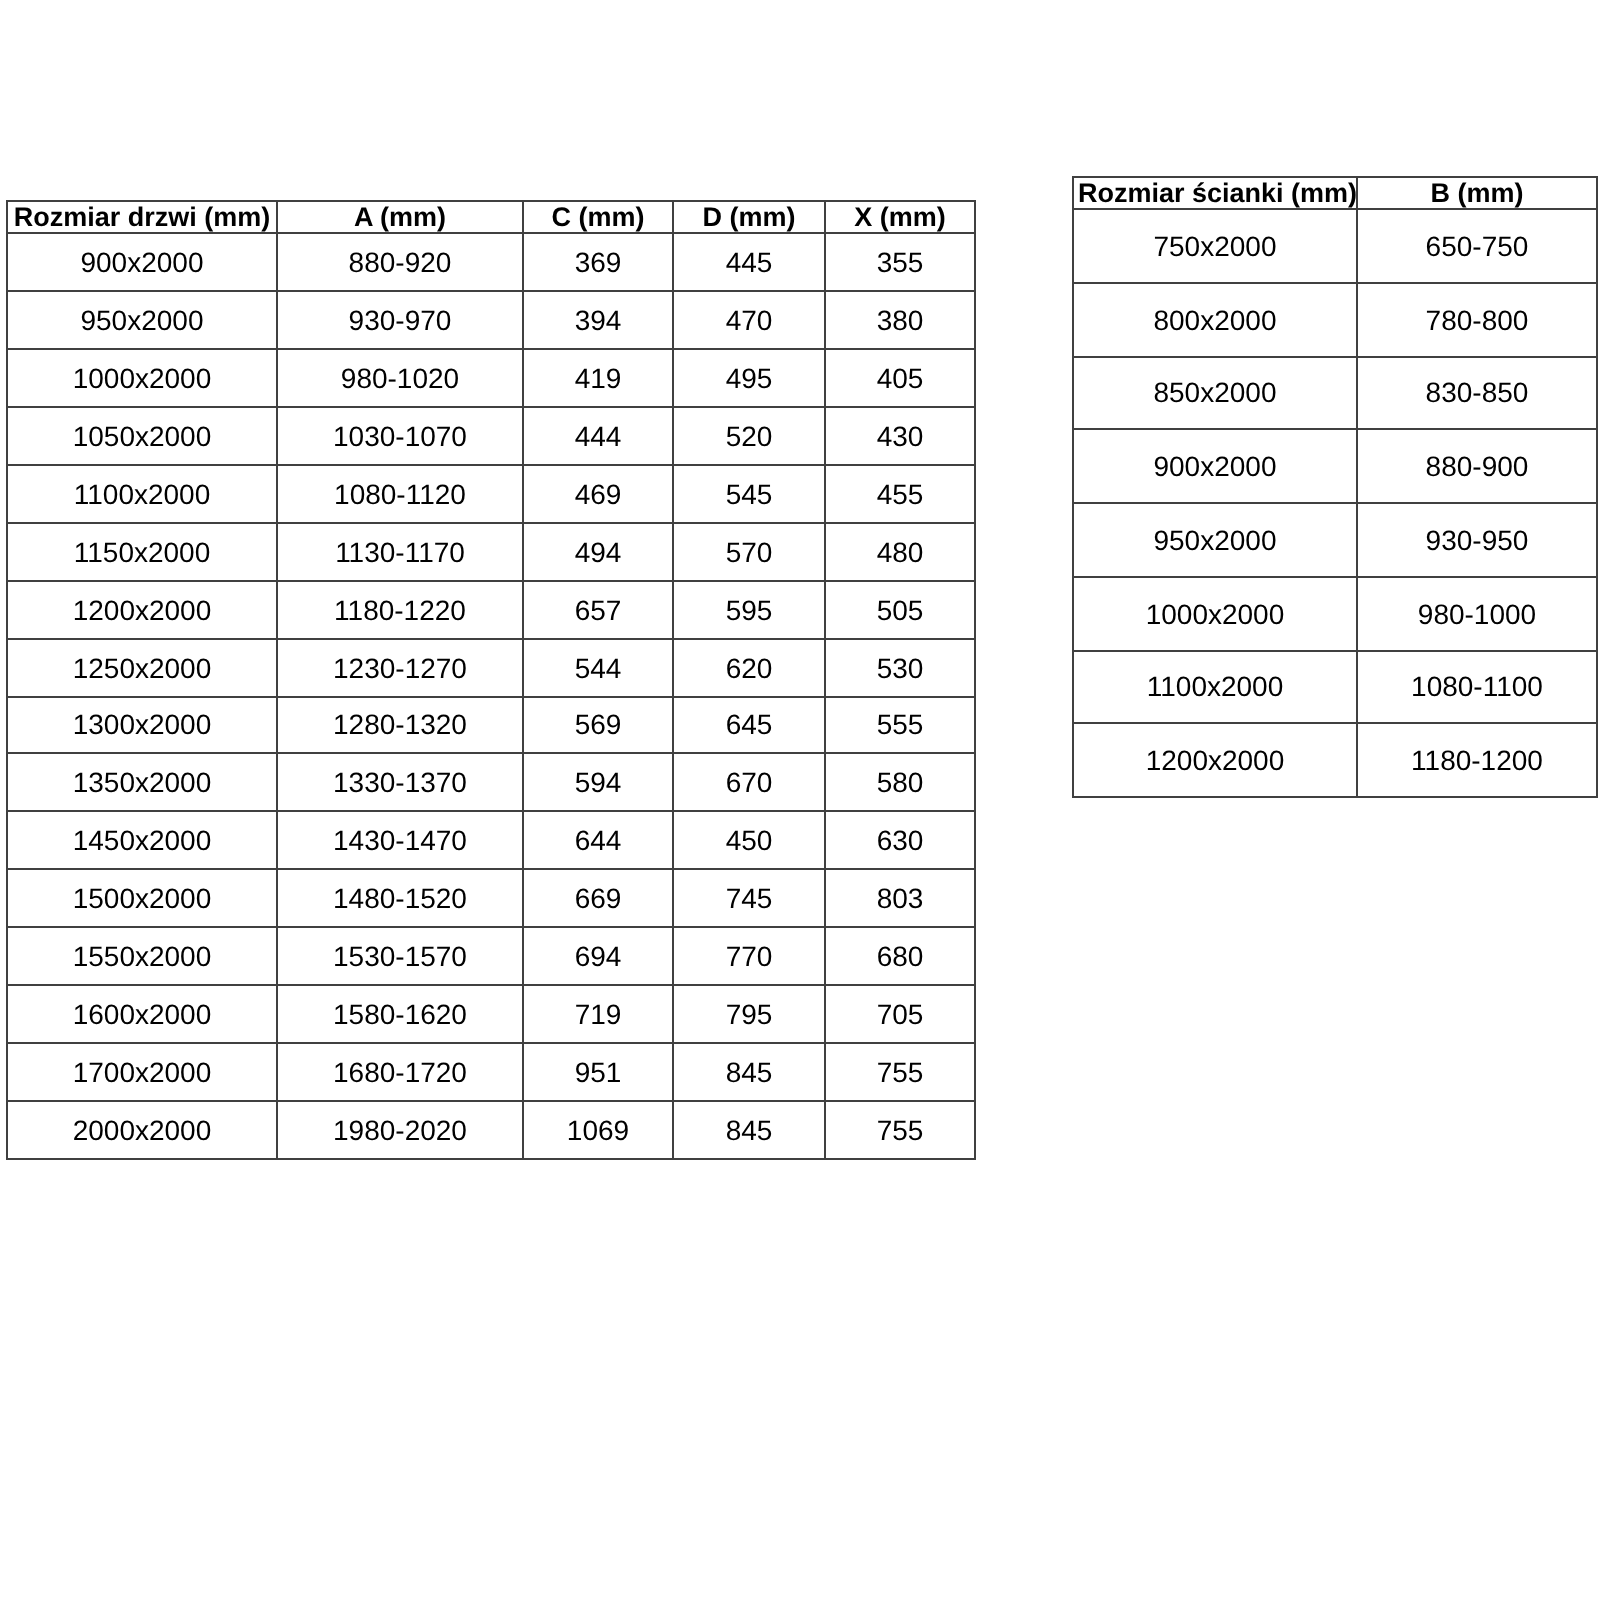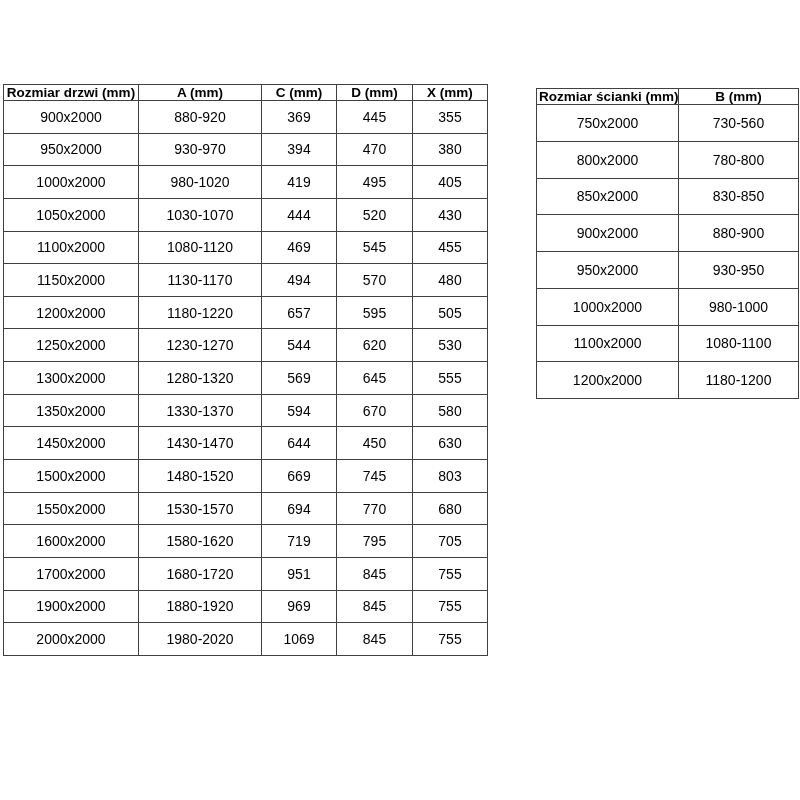--- a/index.html
+++ b/index.html
@@ -29,23 +29,23 @@
   th {
     font-size: 13.5px;
     font-weight: bold;
   }
   td {
     font-size: 14px;
     font-weight: normal;
   }
   .doors-table {
     left: 3px;
-    top: 84px;
+    top: 100px;
     width: 484px;
-    height: 572px;
+    height: 480px;
   }
   .walls-table {
     left: 536px;
     top: 88px;
     width: 262px;
     height: 311px;
   }
 </style>
 </head>
 <body>
@@ -167,27 +167,20 @@
       <td>705</td>
     </tr>
     <tr>
       <td>1700x2000</td>
       <td>1680-1720</td>
       <td>951</td>
       <td>845</td>
       <td>755</td>
     </tr>
     <tr>
-      <td>1900x2000</td>
-      <td>1880-1920</td>
-      <td>969</td>
-      <td>845</td>
-      <td>755</td>
-    </tr>
-    <tr>
       <td>2000x2000</td>
       <td>1980-2020</td>
       <td>1069</td>
       <td>845</td>
       <td>755</td>
     </tr>
   </tbody>
 </table>
 
 <table class="walls-table">
@@ -197,21 +190,21 @@
   </colgroup>
   <thead>
     <tr>
       <th>Rozmiar ścianki (mm)</th>
       <th>B (mm)</th>
     </tr>
   </thead>
   <tbody>
     <tr>
       <td>750x2000</td>
-      <td>730-560</td>
+      <td>650-750</td>
     </tr>
     <tr>
       <td>800x2000</td>
       <td>780-800</td>
     </tr>
     <tr>
       <td>850x2000</td>
       <td>830-850</td>
     </tr>
     <tr>

